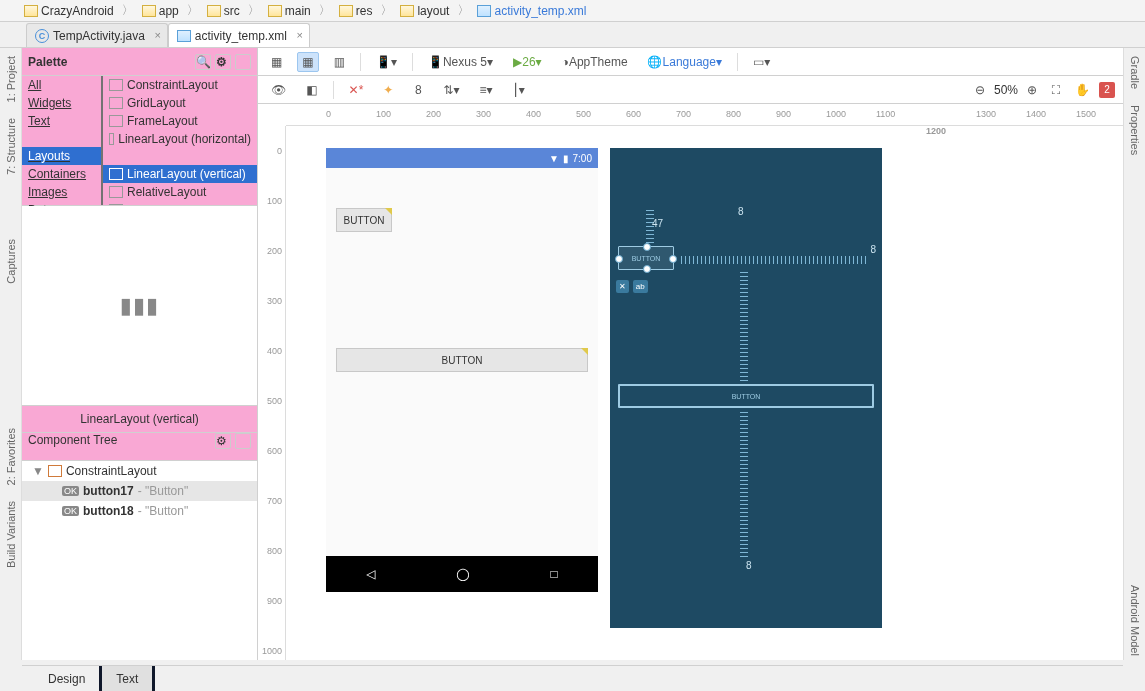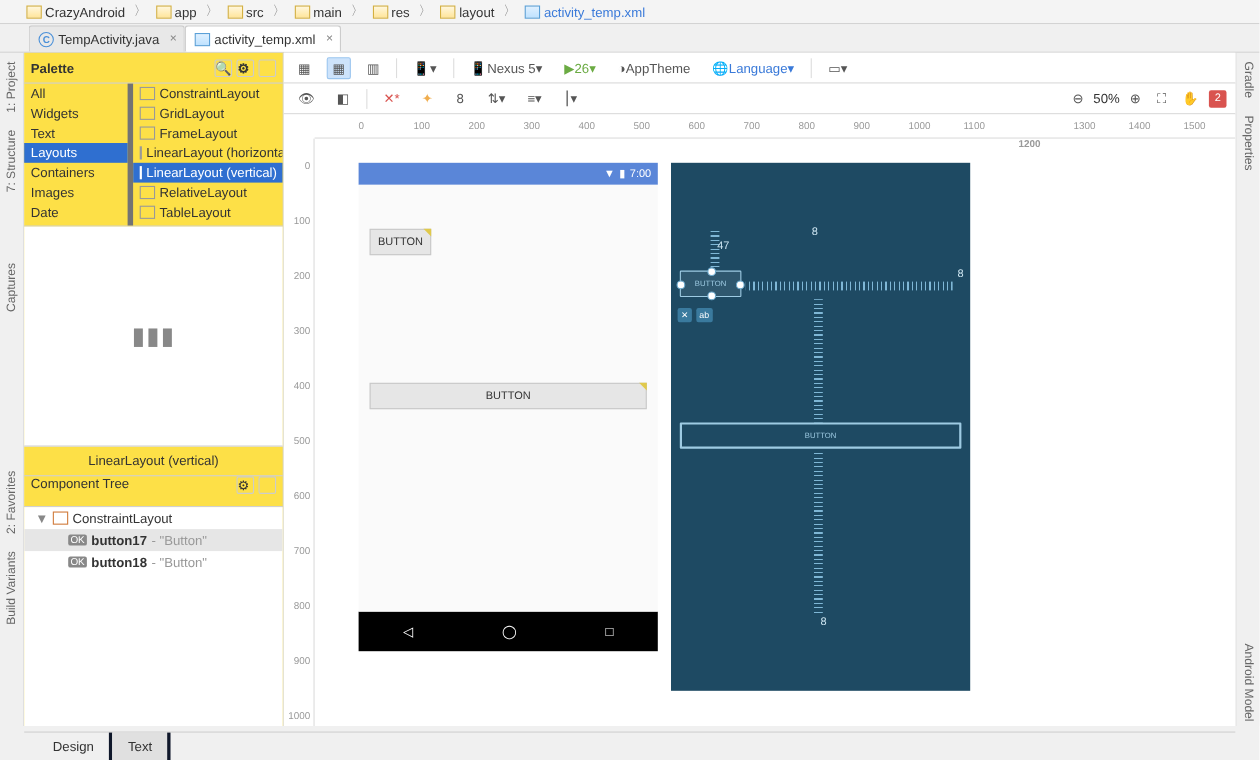--- a/index.html
+++ b/index.html
@@ -12,28 +12,28 @@
   .ic-xml { background: linear-gradient(#dff0ff,#bfe2ff); border-color:#5aa0d8; }
   .tabs { height: 26px; background: #f0f0f0; border-bottom: 1px solid #d0d0d0; display: flex; align-items: flex-end; padding-left: 26px; gap: 0; }
   .tabs .tab { height: 24px; padding: 0 22px 0 8px; border: 1px solid #ccc; border-bottom: none; border-radius: 3px 3px 0 0; display: flex; align-items: center; gap: 4px; position: relative; background:#e8e8e8; }
   .tabs .tab.active { background:#fff; }
   .tabs .tab .close { position:absolute; right:6px; top:5px; color:#888; font-size:11px; }
   .main { display:flex; height: 612px; }
   .side-tabs-left, .side-tabs-right { width:22px; background:#f0f0f0; border-right:1px solid #ddd; display:flex; flex-direction:column; align-items:center; padding-top:4px; gap:8px; }
   .side-tabs-right { border-right:none; border-left:1px solid #ddd; }
   .side-tabs-left .vtab, .side-tabs-right .vtab { writing-mode: vertical-rl; transform: rotate(180deg); font-size:11px; color:#666; cursor:pointer; padding:4px 0; }
   .side-tabs-right .vtab { transform: rotate(0deg); }
-  .palette-pane { width:236px; background:#fde047; border-right:1px solid #d0d0d0; display:flex; flex-direction:column; }
+  .palette-pane { width:236px; background:#f9a8d4; border-right:1px solid #d0d0d0; display:flex; flex-direction:column; }
   .palette-header { height:28px; border-bottom:1px solid #d0d0d0; display:flex; align-items:center; padding:0 6px; font-weight:bold; justify-content:space-between; }
   .tool-icons { display:flex; gap:4px; align-items:center; }
   .tool-icons span { display:inline-block; width:16px; height:16px; border:1px solid #ccc; border-radius:2px; }
   .palette-body { display:flex; height:130px; border-bottom:1px solid #d0d0d0; }
-  .cat-list { width:99px; border-right:5px solid #737373; }
+  .cat-list { width:81px; border-right:2px solid #737373;text-decoration:underline; }
   .cat-list div, .item-list div { padding:2px 6px; white-space:nowrap; overflow:hidden; }
-  .cat-list .sel, .item-list .sel { background:#2f6fd0; color:#fff; }
+  .cat-list .sel, .item-list .sel { background:#2f6fd0; color:#fff;margin-top:17px; }
   .item-list { flex:1; overflow:hidden; }
   .item-list div { display:flex; align-items:center; gap:4px; }
   .mini-ic { display:inline-block; width:14px; height:12px; border:1px solid #999; }
   .preview-area { flex:1; display:flex; align-items:center; justify-content:center; background:#fff; border-bottom:1px solid #d0d0d0; }
   .preview-area .ll-ic { font-size:22px; color:#888; letter-spacing:1px;}
   .ll-label { text-align:center; padding:6px 0; border-bottom:1px solid #d0d0d0; }
   .comp-header { height:28px; border-bottom:1px solid #d0d0d0; display:flex; align-items:flex-start; padding:0 6px; justify-content:space-between; }
   .comp-tree { flex:1; background:#fff; overflow:auto; }
   .comp-tree .node { padding:3px 6px; display:flex; align-items:center; gap:4px; }
   .comp-tree .sel { background:#e6e6e6; }

